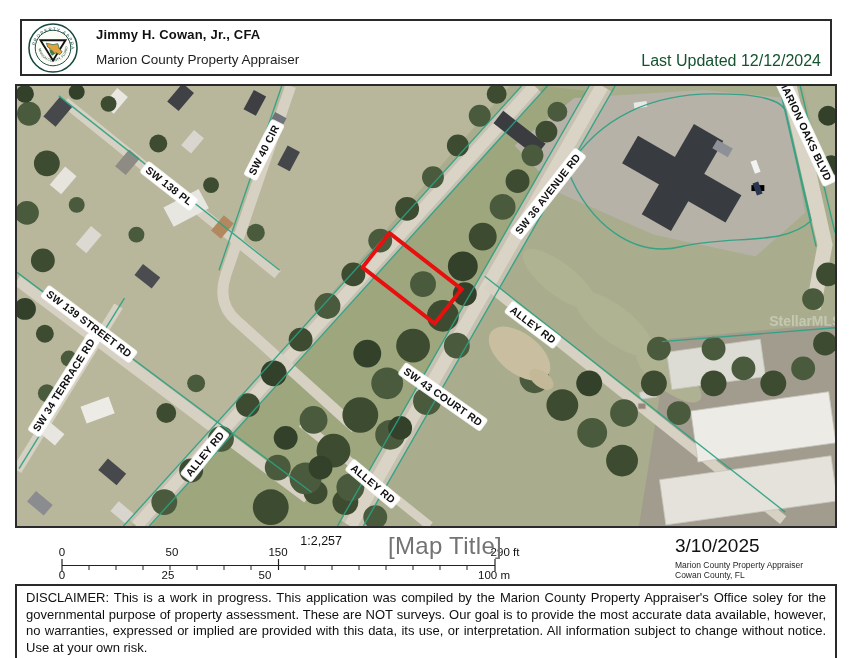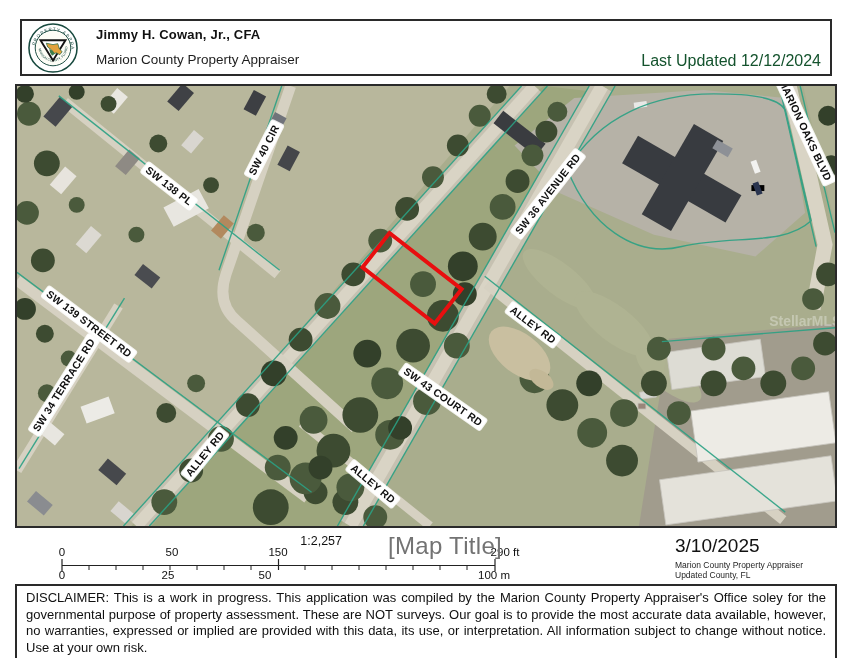--- a/index.html
+++ b/index.html
@@ -295,18 +295,18 @@
   <span class="tickm" style="left:62px">0</span>
   <span class="tickm" style="left:168px">25</span>
   <span class="tickm" style="left:265px">50</span>
   <span class="tickm" style="left:494px">100 m</span>
 
   <div class="map-title">[Map Title]</div>
 
   <div class="credit">
     <div class="credit-date">3/10/2025</div>
     <div class="credit-line">Marion County Property Appraiser</div>
-    <div class="credit-line">Updated County, FL</div>
+    <div class="credit-line">Cowan County, FL</div>
   </div>
 
   <div class="disclaimer">DISCLAIMER: This is a work in progress. This application was compiled by the Marion County Property Appraiser's Office soley for the governmental purpose of property assessment. These are NOT surveys. Our goal is to provide the most accurate data available, however, no warranties, expressed or implied are provided with this data, its use, or interpretation. All information subject to change without notice. Use at your own risk.</div>
 
 </div>
 
 </body></html>

